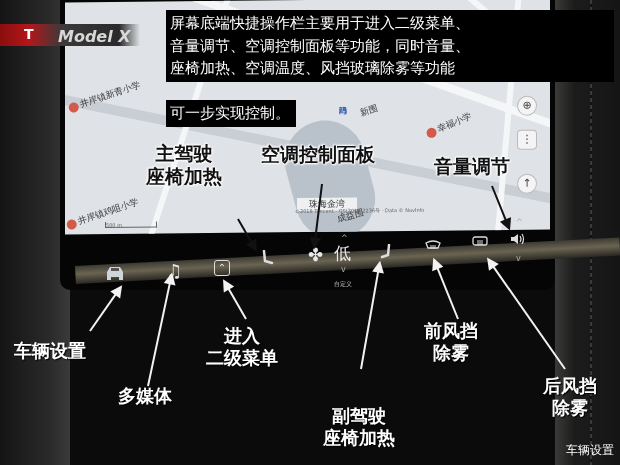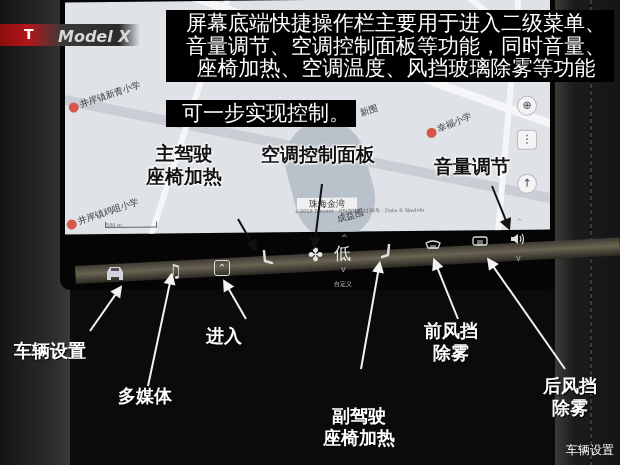--- a/index.html
+++ b/index.html
@@ -14,21 +14,21 @@
   .river { position:absolute; background:#b9c1cb; border-radius:40px; }
   .poi { position:absolute; font-size:9px; color:#333; white-space:nowrap; }
   .poi .dot { display:inline-block; width:10px; height:10px; border-radius:50%; background:#d35a4a; margin-right:2px; vertical-align:middle; }
   .station { position:absolute; font-size:8px; color:#2a5bb3; line-height:9px; writing-mode:vertical-rl; }
   .copyright { position:absolute; left:230px; top:208px; font-size:5px; color:#666; }
   .scale { position:absolute; left:40px; top:220px; width:50px; height:5px; border:1px solid #666; border-top:none; font-size:5px; color:#666; }
   .map-btn { position:absolute; width:18px; height:18px; border-radius:50%; background:#f4f4f4; border:1px solid #bbb; font-size:11px; line-height:18px; text-align:center; color:#444; }
   .logo { position:absolute; left:0; top:24px; width:140px; height:22px; background:linear-gradient(90deg,#8a0e0e 0,#b4161a 20%,#3a3a3a 45%,#2a2a2a 85%,rgba(40,40,40,0)); }
   .logo .t { position:absolute; left:24px; top:2px; font-size:14px; color:#fff; font-weight:bold; }
   .logo .name { position:absolute; left:58px; top:3px; font-size:16px; color:#d8d8d8; font-weight:bold; font-style:italic; font-family:"DejaVu Sans", sans-serif; }
-  .note { position:absolute; left:166px; top:10px; width:448px; background:#000; color:#fff; font-size:21px; line-height:22.6px; padding:2px 4px 2px 16px; box-sizing:border-box; font-family:"DejaVu Sans", sans-serif;text-align:center; }
+  .note { position:absolute; left:166px; top:10px; width:448px; background:#000; color:#fff; font-size:15px; line-height:22.6px; padding:2px 4px 2px 4px; box-sizing:border-box; font-family:"DejaVu Sans", sans-serif; }
   .callout { position:absolute; color:#111; font-weight:bold; font-size:19px; line-height:23px; text-align:center; text-shadow:0 0 2px #fff,0 0 3px #fff,1px 1px 2px #fff,-1px -1px 2px #fff; letter-spacing:0; }
   .callout.white { color:#fff; text-shadow:1px 1px 1px #000; font-size:18px; line-height:22px; }
   .arrow { position:absolute; height:2px; transform-origin:0 50%; }
   .arrow.dark { background:#111; }
   .arrow.light { background:#f2f2f2; }
   .arrow .head { position:absolute; right:-8px; top:-5px; width:0; height:0; border-top:6px solid transparent; border-bottom:6px solid transparent; }
   .arrow.dark .head { border-left:12px solid #111; }
   .arrow.light .head { border-left:12px solid #f2f2f2; }
   .dock { position:absolute; left:70px; top:232px; width:480px; height:58px; }
   .dock-icon { position:absolute; color:#e8e8e8; text-align:center; font-size:14px; line-height:18px; }
@@ -133,20 +133,21 @@
   <div>主驾驶</div>
   <div>座椅加热</div>
 </div>
 <div class="callout" style="left:261px;top:143px;">空调控制面板</div>
 <div class="callout" style="left:434px;top:155px;">音量调节</div>
 
 <div class="callout white" style="left:14px;top:340px;">车辆设置</div>
 <div class="callout white" style="left:118px;top:385px;">多媒体</div>
 <div class="callout white" style="left:206px;top:325px;">
   <div>进入</div>
+  <div>二级菜单</div>
 </div>
 <div class="callout white" style="left:323px;top:375px;margin-top:30px;">
   <div>副驾驶</div>
   <div>座椅加热</div>
 </div>
 <div class="callout white" style="left:424px;top:320px;">
   <div>前风挡</div>
   <div>除雾</div>
 </div>
 <div class="callout white" style="left:543px;top:375px;">

